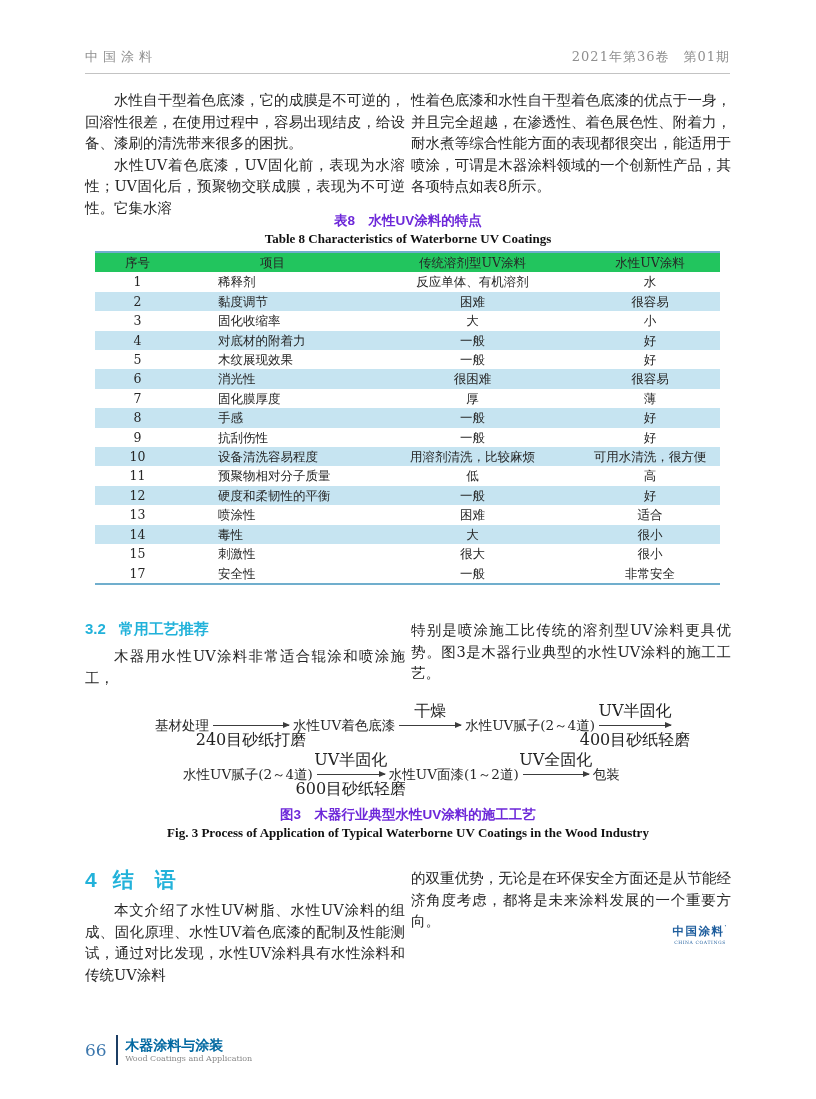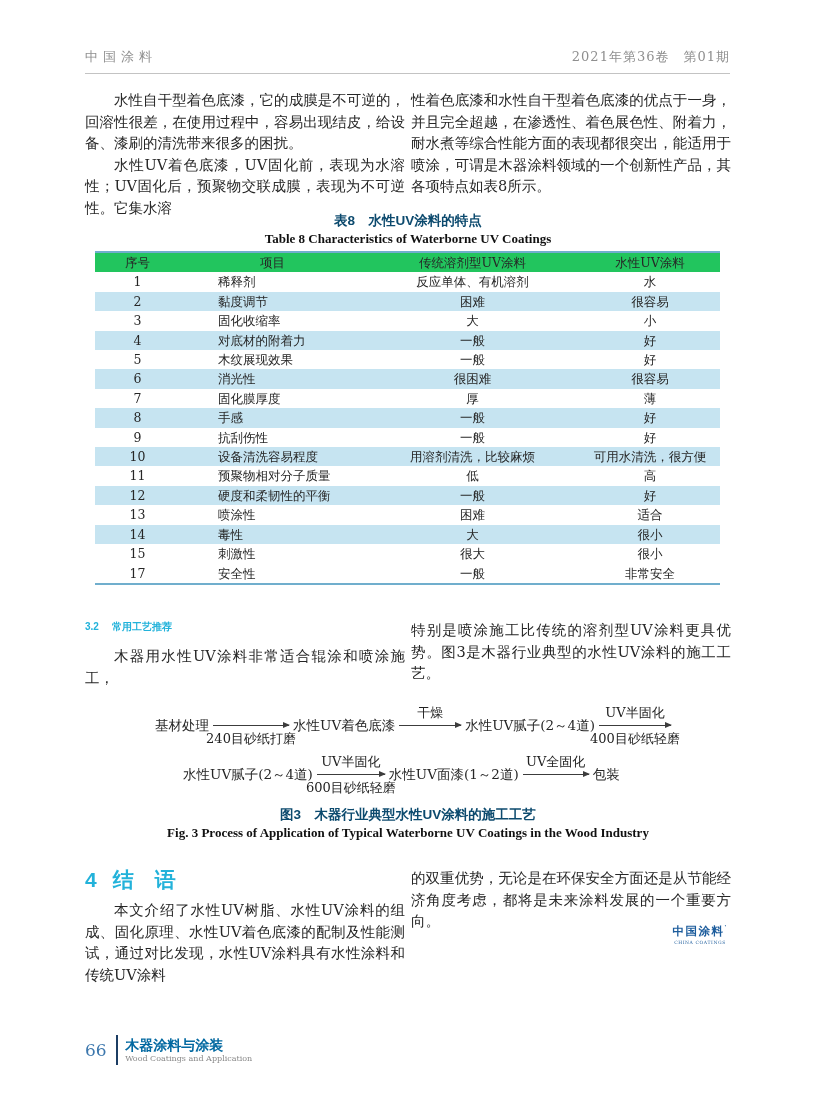--- a/index.html
+++ b/index.html
@@ -19,59 +19,59 @@
   }
   .hdr .journal { letter-spacing:5px; }
   .hdr .issue  { letter-spacing:1px; }
   
   .col { position:absolute; width:320px; text-align:justify; font-size:14.5px; line-height:21.5px; }
   .col p.indent { text-indent:2em; }
   #intro-left  { left:85px;  top:90px; }
   #intro-right { left:411px; top:90px; }
   
   .caption-band { position:absolute; left:85px; width:646px; text-align:center; }
-  .cap-zh { font-family:"Liberation Sans","DejaVu Sans",sans-serif; font-weight:bold; font-size:13.5px; color:#0c4a6e; }
+  .cap-zh { font-family:"Liberation Sans","DejaVu Sans",sans-serif; font-weight:bold; font-size:13.5px; color:#6d28d9; }
   .cap-en { font-family:"Liberation Serif","DejaVu Serif",serif; font-weight:bold; font-size:13px; color:#111; }
   #tbl-cap-zh { top:212px; }
   #tbl-cap-en { top:231px; }
   
   #tbl8 {
     position:absolute; left:95px; top:251px; width:625px;
     border-collapse:collapse; font-size:12.5px;
     border-top:2px solid #70aecd; border-bottom:2px solid #70aecd;
   }
   #tbl8 th, #tbl8 td { height:19.4px; line-height:19.4px; text-align:center; font-weight:normal; padding:0; white-space:nowrap; }
   #tbl8 thead tr { background:#22c55e; }
   #tbl8 tbody tr.alt { background:#c6e4f1; }
   #tbl8 .w1 { width:85px; } #tbl8 .w2 { width:185px; } #tbl8 .w3 { width:215px; } #tbl8 .w4 { width:140px; }
   #tbl8 td.col-item { text-align:left; padding-left:38px; }
   
   .sec-head { position:absolute; font-family:"Liberation Sans","DejaVu Sans",sans-serif; font-weight:bold; color:#22b2da; }
-  #sec32-head { left:85px; top:620px; font-size:10px; }
+  #sec32-head { left:85px; top:620px; font-size:15px; }
   #sec32-head .num { margin-right:13px; }
   #sec4-head  { left:85px; top:866px; font-size:21px; }
   #sec4-head .num { margin-right:16px; }
   #sec32-left  { left:85px;  top:646px; }
   #sec32-right { left:411px; top:620px; }
   #sec4-left   { left:85px;  top:900px; }
   #sec4-right  { left:411px; top:868px; }
   
   #flow { position:absolute; left:85px; top:701px; width:646px; font-size:13.5px; }
   .flow-row { display:flex; align-items:center; height:49px; }
   #flow-row1 { padding-left:70px; }
   #flow-row2 { padding-left:98px; }
   .fnode { white-space:nowrap; }
   .farrow { position:relative; height:1.2px; background:#3c3c3c; margin:0 4px; flex:none; }
   .farrow::after {
     content:""; position:absolute; right:-1px; top:-3.4px;
     border-left:7px solid #3c3c3c; border-top:3.5px solid transparent; border-bottom:3.5px solid transparent;
   }
   .farrow .lt, .farrow .lb {
     position:absolute; left:50%; transform:translateX(-50%);
-    font-size:13px; white-space:nowrap; color:#222;
+    font-size:16px; white-space:nowrap; color:#222;
   }
   .farrow .lt { bottom:4px; } .farrow .lb { top:5px; }
   #fig-cap-zh { top:806px; }
   #fig-cap-en { top:825px; }
   
   #logo { position:absolute; left:668px; top:924px; width:64px; text-align:center; color:#1c5c9c; }
   #logo .zh { font-family:"Liberation Sans","DejaVu Sans",sans-serif; font-weight:bold; font-size:11.5px; letter-spacing:1.5px; white-space:nowrap; }
   #logo .mark { font-size:6px; vertical-align:top; }
   #logo .en { font-size:4.5px; letter-spacing:0.6px; margin-top:1px; }
   

